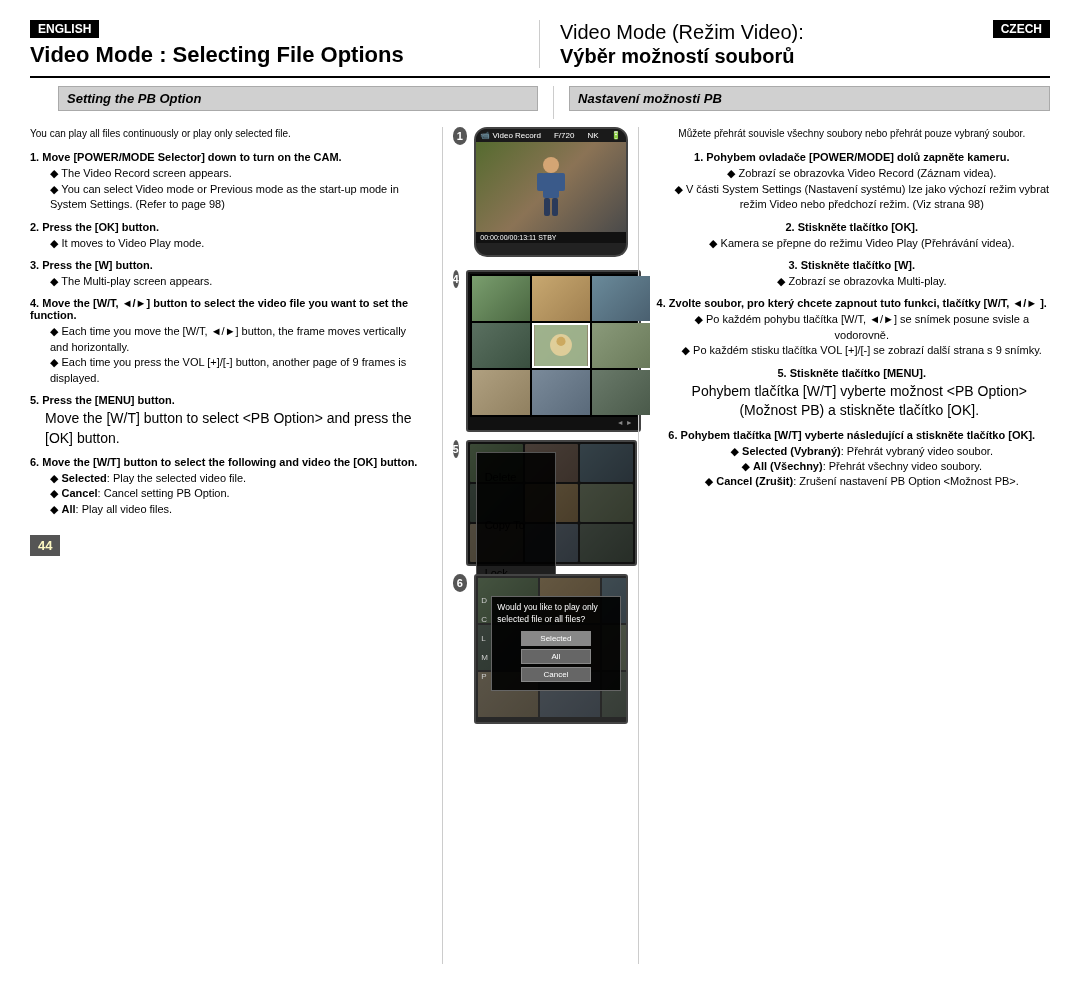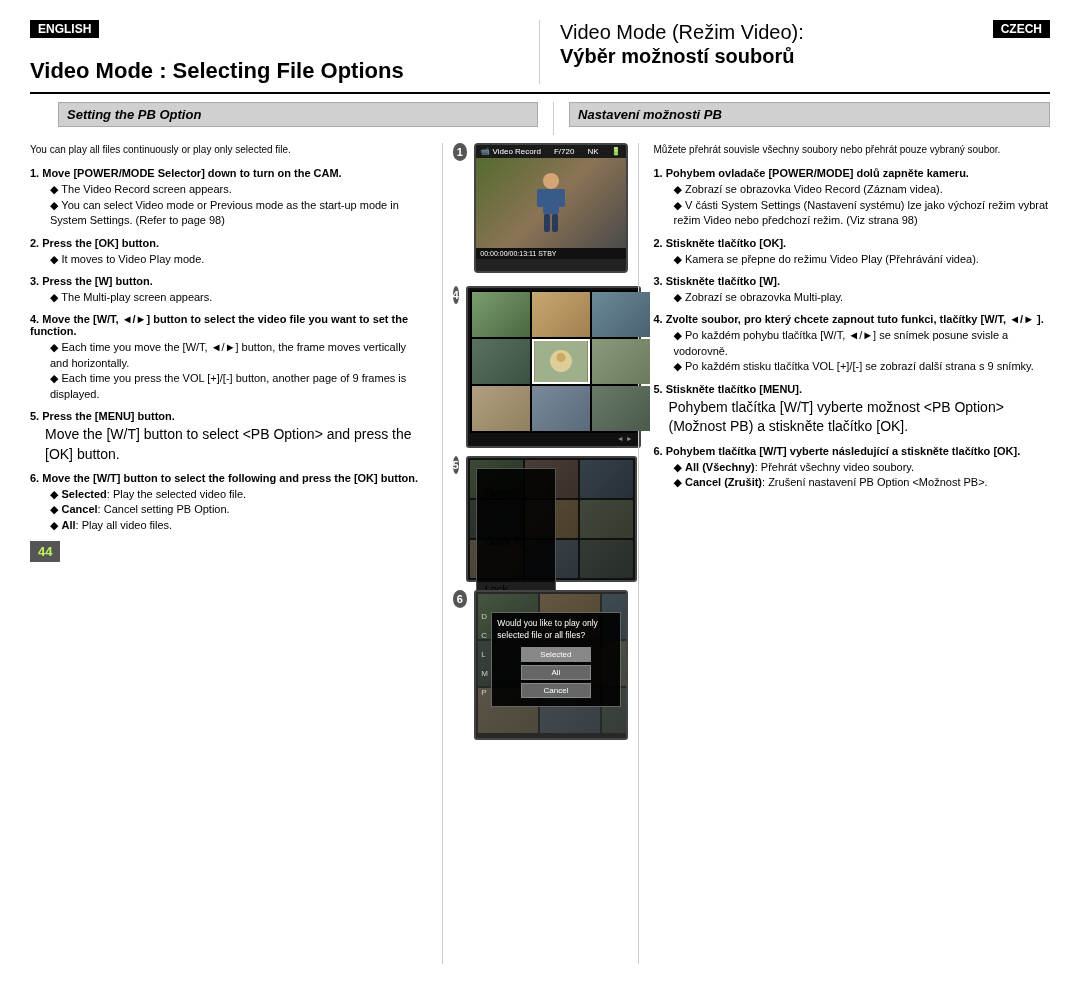--- a/index.html
+++ b/index.html
@@ -33,21 +33,21 @@
       width: 50%;
       padding-left: 20px;
     }
     .english-badge {
       background: #000;
       color: #fff;
       font-size: 12px;
       font-weight: bold;
       padding: 2px 8px;
       display: inline-block;
-      margin-bottom: 20px;
+      margin-bottom: 4px;
     }
     .czech-badge {
       background: #000;
       color: #fff;
       font-size: 12px;
       font-weight: bold;
       padding: 2px 8px;
       display: inline-block;
       margin-bottom: 4px;
       float: right;
@@ -69,20 +69,21 @@
       line-height: 1.2;
     }
     .left-column {
       width: 50%;
       padding-right: 15px;
       border-right: 1px solid #ccc;
     }
     .right-column {
       width: 50%;
       padding-left: 15px;
+      text-align: center;
     }
     .section-header {
       background: #d0d0d0;
       font-style: italic;
       font-weight: bold;
       font-size: 13px;
       padding: 4px 8px;
       margin-bottom: 8px;
       border: 1px solid #aaa;
     }
@@ -111,21 +112,21 @@
     }
     .bullet::before {
       content: "◆ ";
     }
     .bold-text { font-weight: bold; }
     
     .cam-screen {
       width: 185px;
       background: #222;
       border: 2px solid #444;
-      border-radius: 4px;
+      border-radius: 13px;
       overflow: hidden;
       position: relative;
       margin-bottom: 5px;
     }
     .cam-screen-1 {
       height: 130px;
     }
     .cam-top-bar {
       background: #1a1a1a;
       color: #fff;
@@ -227,26 +228,26 @@
       text-align: center;
       width: 70px;
       border: 1px solid #888;
       cursor: pointer;
     }
     .dialog-btn.selected-btn {
       background: #888;
     }
     .page-number {
       background: #555;
-      color: #bef264;
+      color: #fef9c3;
       font-size: 13px;
       font-weight: bold;
       padding: 3px 8px;
       display: inline-block;
-      margin-top: 0;
+      margin-top: 10px;
     }
     
     .person-svg {
       width: 40px;
       height: 65px;
     }
     .grid-bg-1 { background: linear-gradient(135deg, #7a9e6e 0%, #4a6741 100%); }
     .grid-bg-2 { background: linear-gradient(135deg, #c8a870 0%, #a08050 100%); }
     .grid-bg-3 { background: linear-gradient(135deg, #6a8a9a 0%, #4a6070 100%); }
     .grid-bg-4 { background: linear-gradient(135deg, #5a7060 0%, #3a5040 100%); }
@@ -344,21 +345,21 @@
       </div>
 
       
       <div class="step">
         <div class="step-title">5. <span>Press the [MENU] button.</span></div>
         <div class="step-sub">Move the [W/T] button to select &lt;PB Option&gt; and press the [OK] button.</div>
       </div>
 
       
       <div class="step">
-        <div class="step-title">6. <span>Move the [W/T] button to select the following and press the [OK] button.</span></div>
+        <div class="step-title">6. <span>Move the [W/T] button to select the following and video the [OK] button.</span></div>
         <div class="bullet"><span class="bold-text">Selected</span><span>: Play the selected video file.</span></div>
         <div class="bullet"><span class="bold-text">Cancel</span><span>: Cancel setting PB Option.</span></div>
         <div class="bullet"><span class="bold-text">All</span><span>: Play all video files.</span></div>
       </div>
 
       <div class="page-number">44</div>
     </div>
 
     <div class="screens-col" style="padding: 0 10px;">
 
@@ -493,18 +494,19 @@
         <div class="bullet">Po každém stisku tlačítka VOL [+]/[-] se zobrazí další strana s 9 snímky.</div>
       </div>
 
       <div class="step">
         <div class="step-title">5. <span>Stiskněte tlačítko [MENU].</span></div>
         <div class="step-sub">Pohybem tlačítka [W/T] vyberte možnost &lt;PB Option&gt; (Možnost PB) a stiskněte tlačítko [OK].</div>
       </div>
 
       <div class="step">
         <div class="step-title">6. <span>Pohybem tlačítka [W/T] vyberte následující a stiskněte tlačítko [OK].</span></div>
+        <div class="bullet"><span class="bold-text">Selected (Vybraný)</span><span>: Přehrát vybraný video soubor.</span></div>
         <div class="bullet"><span class="bold-text">All (Všechny)</span><span>: Přehrát všechny video soubory.</span></div>
         <div class="bullet"><span class="bold-text">Cancel (Zrušit)</span><span>: Zrušení nastavení PB Option &lt;Možnost PB&gt;.</span></div>
       </div>
     </div>
   </div>
 </div>
 
 </body></html>

